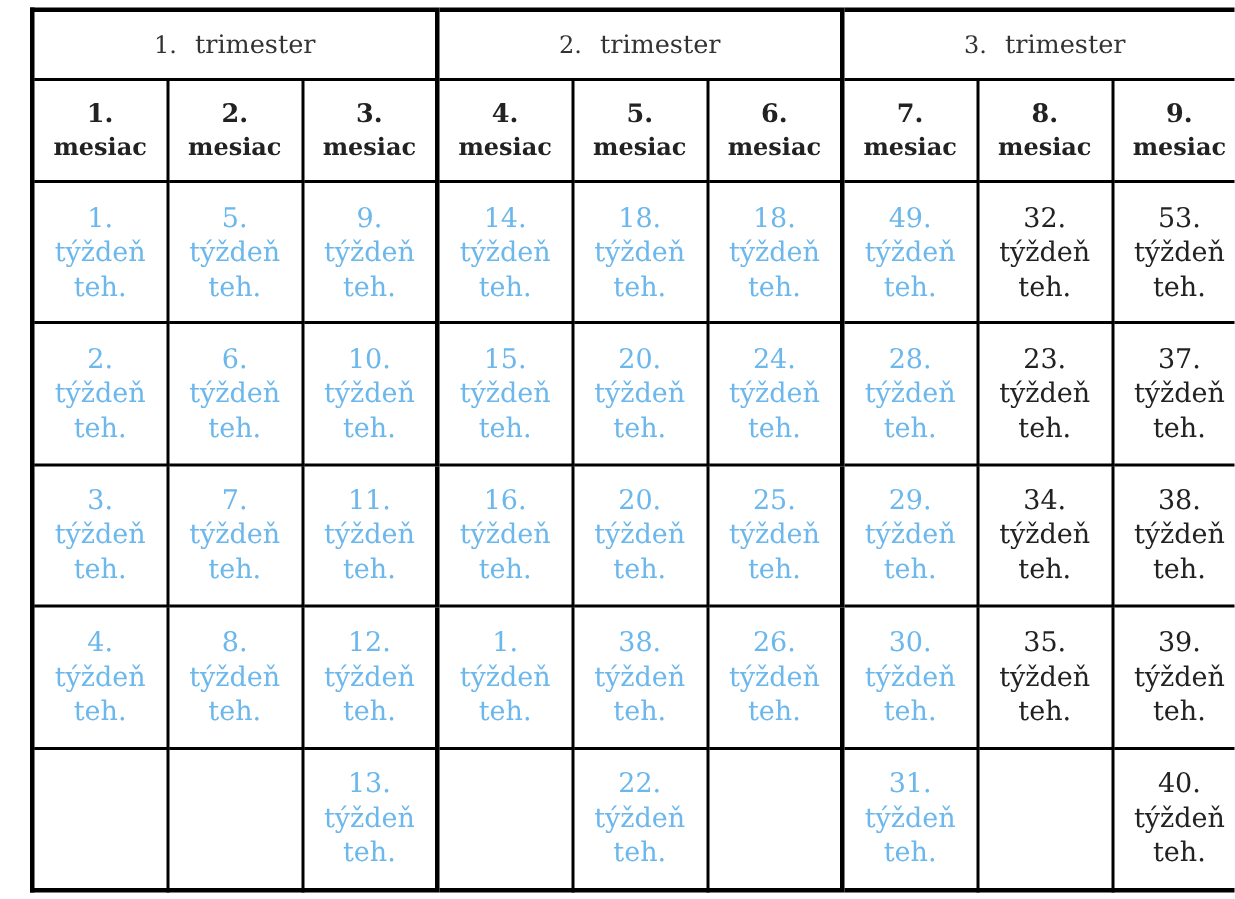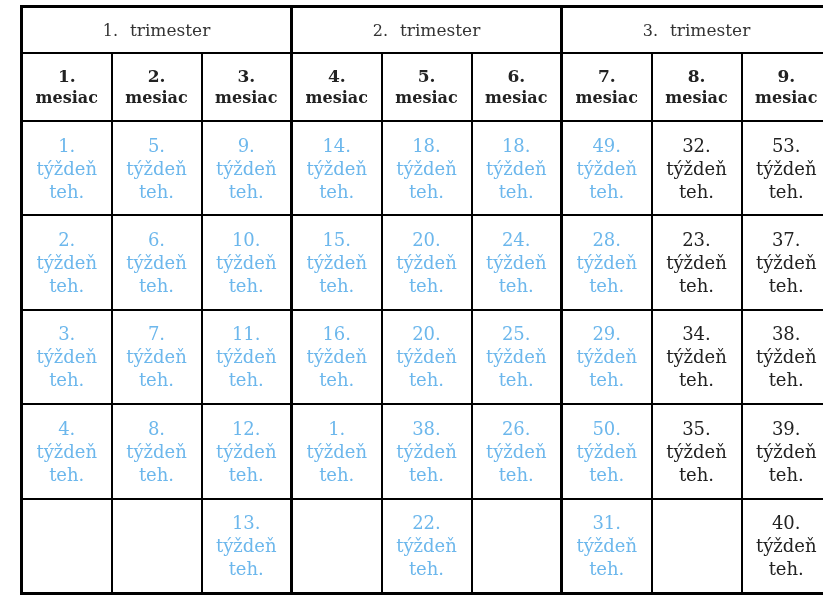--- a/index.html
+++ b/index.html
@@ -219,21 +219,21 @@
           <span>38.</span>
           <span>týždeň</span>
           <span>teh.</span>
         </td>
         <td class="wk blue">
           <span>26.</span>
           <span>týždeň</span>
           <span>teh.</span>
         </td>
         <td class="wk blue thick-l">
-          <span>50.</span>
+          <span>30.</span>
           <span>týždeň</span>
           <span>teh.</span>
         </td>
         <td class="wk dark">
           <span>35.</span>
           <span>týždeň</span>
           <span>teh.</span>
         </td>
         <td class="wk dark">
           <span>39.</span>

